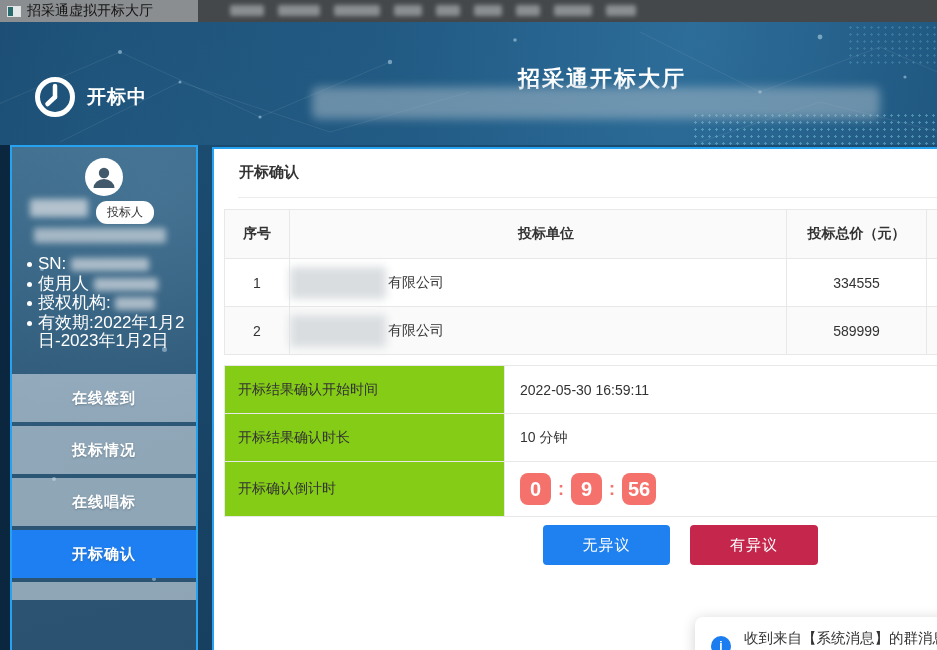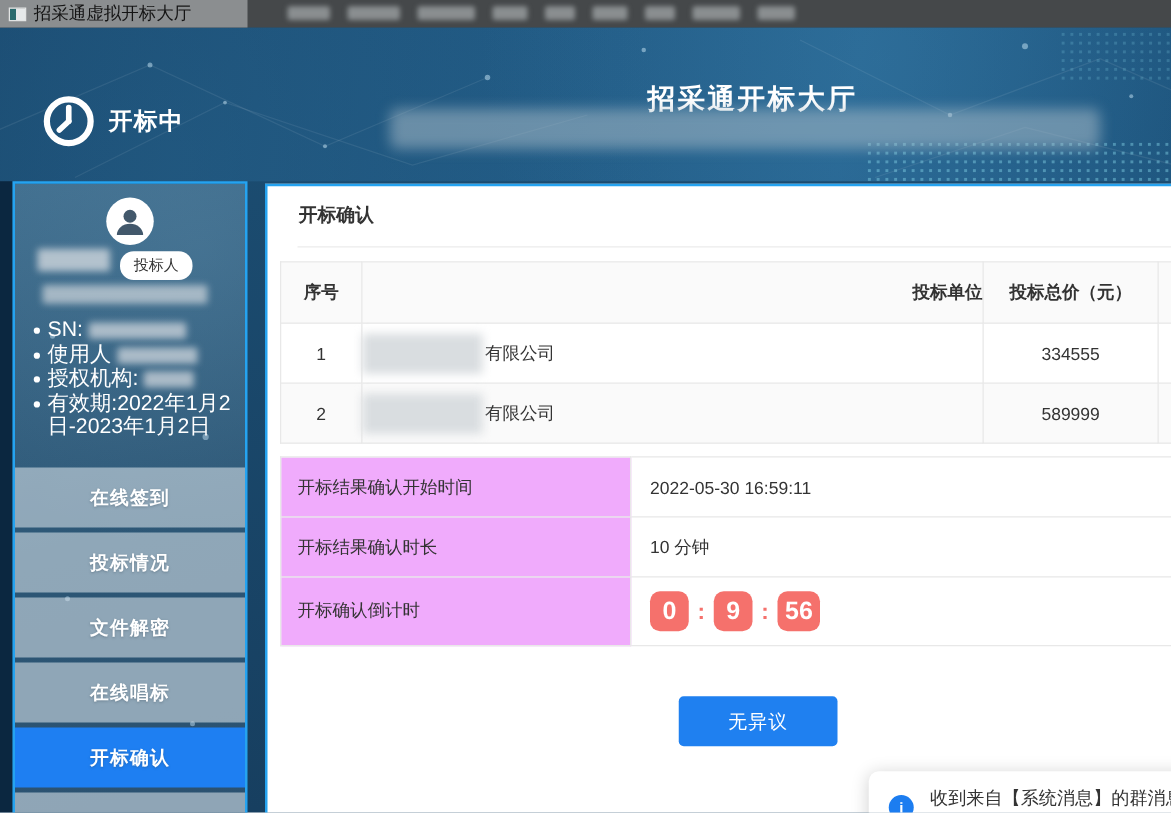--- a/index.html
+++ b/index.html
@@ -76,43 +76,43 @@
     background:#fff; border:2px solid #25a3f0; }
   .section-title { position:absolute; left:25px; top:14px; font-size:15px; font-weight:600; color:#333; }
   .section-divider { position:absolute; left:24px; top:48px; width:730px; height:1px; background:#ececec; }
 
   table { border-collapse:collapse; font-size:14px; color:#333; table-layout:fixed; }
   .bid-table { position:absolute; left:10px; top:60px; width:745px; }
   .bid-table th, .bid-table td { border:1px solid #e8e8e8; }
   .bid-table th { background:#fafafa; font-weight:bold; height:49px; }
   .bid-table td { height:48px; }
   .bid-table .c-no { width:65px; text-align:center; }
-  .bid-table .c-comp { width:497px; text-align:right; }
+  .bid-table .c-comp { width:497px; text-align:center; }
   .bid-table th.c-comp { padding-left:16px; }
   .bid-table .c-price { width:140px; text-align:center; }
   .bid-table .c-extra { width:43px; }
   .bid-table tr.zebra td { background:#fafafa; }
   .comp-cell { display:flex; align-items:center; }
   .comp-blur { width:96px; height:32px; background:#d9dde0; filter:blur(4px); flex:none; }
   .comp-cell .suffix { margin-left:2px; }
 
   .detail-table { position:absolute; left:10px; top:216px; width:745px; }
   .detail-table td { border:1px solid #e8e8e8; height:48px; }
-  .detail-table .d-label { width:280px; background:#f0abfc; padding-left:13px; }
+  .detail-table .d-label { width:280px; background:#84cc16; padding-left:13px; }
   .detail-table .d-value { padding-left:15px; }
   .detail-table tr.cd td { height:55px; }
 
   .countdown { display:flex; align-items:center; }
   .cd-badge { min-width:31px; height:32px; padding:0 6px; border-radius:8px; background:#f5716c;
     color:#fff; font-size:20px; font-weight:bold; display:flex; align-items:center; justify-content:center; }
   .cd-colon { color:#f5716c; font-size:18px; font-weight:bold; margin:0 7px; }
 
   .btn { position:absolute; top:376px; height:40px; border:none; border-radius:4px;
     color:#fff; font-size:15px; font-family:inherit; letter-spacing:1px; cursor:pointer; }
-  .btn-no { left:329px; width:127px; background:#1f80f0;margin-top:32px; }
+  .btn-no { left:329px; width:127px; background:#1f80f0; }
   .btn-yes { left:476px; width:128px; background:#c5264c; }
 
   
   .toast { position:absolute; left:695px; top:617px; width:260px; height:50px; background:#fff;
     border-radius:8px 0 0 0; box-shadow:0 2px 14px rgba(0,0,0,0.18); z-index:30; }
   .toast-icon { position:absolute; left:16px; top:19px; width:20px; height:20px; border-radius:50%;
     background:#1c7df0; color:#fff; font-size:12px; font-weight:bold;
     display:flex; align-items:center; justify-content:center; }
   .toast-text { position:absolute; left:49px; top:12px; font-size:14.5px; color:#333; white-space:nowrap; }
 </style>
@@ -196,21 +196,20 @@
     <li><span>使用人</span>
       <span class="val-blur blurbox" style="width:64px"></span></li>
     <li><span>授权机构:</span>
       <span class="val-blur blurbox" style="width:40px"></span></li>
     <li><span>有效期:2022年1月2日-2023年1月2日</span></li>
   </ul>
 
   <div class="menu">
     <div class="menu-item">在线签到</div>
     <div class="menu-item">投标情况</div>
-    <div class="menu-item">文件解密</div>
     <div class="menu-item">在线唱标</div>
     <div class="menu-item active">开标确认</div>
     <div class="menu-item stub"></div>
   </div>
 </div>
 
 <div class="content">
   <div class="section-title">开标确认</div>
   <div class="section-divider"></div>
 
@@ -266,18 +265,19 @@
           <span class="cd-badge">9</span>
           <span class="cd-colon">:</span>
           <span class="cd-badge">56</span>
         </div>
       </td>
     </tr>
   </tbody>
     </table>
 
   <button class="btn btn-no">无异议</button>
+  <button class="btn btn-yes">有异议</button>
 </div>
 
 <div class="toast">
   <div class="toast-icon">i</div>
   <div class="toast-text">收到来自【系统消息】的群消息</div>
 </div>
 
 </body></html>

